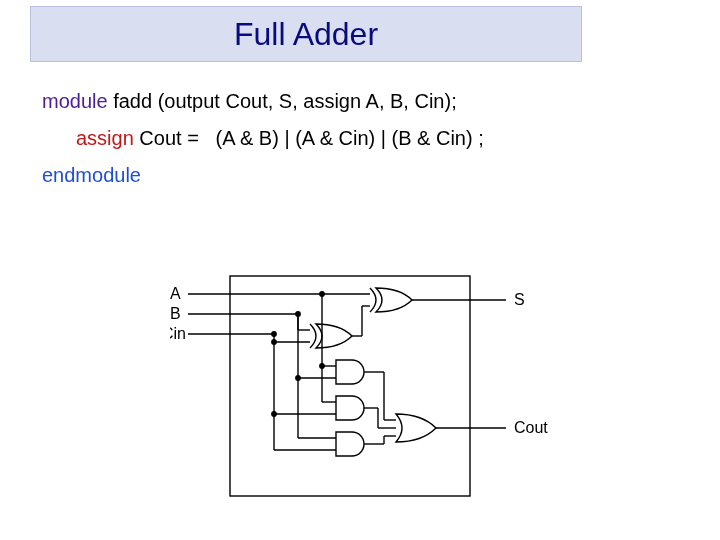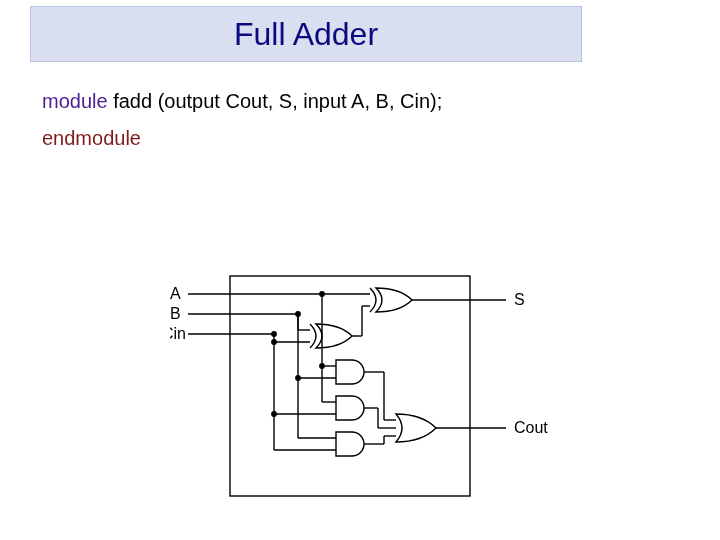--- a/index.html
+++ b/index.html
@@ -43,21 +43,21 @@
     font-size: 20px;
     line-height: 1.35;
   }
   .code .line {
     white-space: pre;
     margin: 10px 0;
   }
   .indent1 { padding-left: 34px; }
   .kw-module { color: #4c1d95; }
   .kw-assign { color: #c01818; }
-  .kw-end    { color: #7f1d1d; }
+  .kw-end    { color: #1d4ed8; }
   .body-text { color: #000; }
 
   .diagram {
     position: absolute;
     left: 170px;
     top: 270px;
     width: 380px;
     height: 240px;
   }
   .diagram svg { display: block; }
@@ -70,21 +70,22 @@
 </head>
 <body>
 
 <div class="slide">
 
   <div class="title-bar">
     <span class="title-text">Full Adder</span>
   </div>
 
   <div class="code">
-    <div class="line"><span class="kw-module">module</span><span class="body-text"> fadd (output Cout, S, input A, B, Cin);</span></div>
+    <div class="line"><span class="kw-module">module</span><span class="body-text"> fadd (output Cout, S, assign A, B, Cin);</span></div>
+    <div class="line indent1"><span class="kw-assign">assign</span><span class="body-text"> Cout =   (A &amp; B) | (A &amp; Cin) | (B &amp; Cin) ;</span></div>
     <div class="line"><span class="kw-end">endmodule</span></div>
   </div>
 
   <div class="diagram">
     <svg width="380" height="240" viewBox="0 0 380 240">
       <g stroke="#000" stroke-width="1.4" fill="none">
         <rect x="60" y="6" width="240" height="220"></rect>
 
         <line x1="18" y1="24" x2="60" y2="24"></line>
         <line x1="18" y1="44" x2="60" y2="44"></line>

